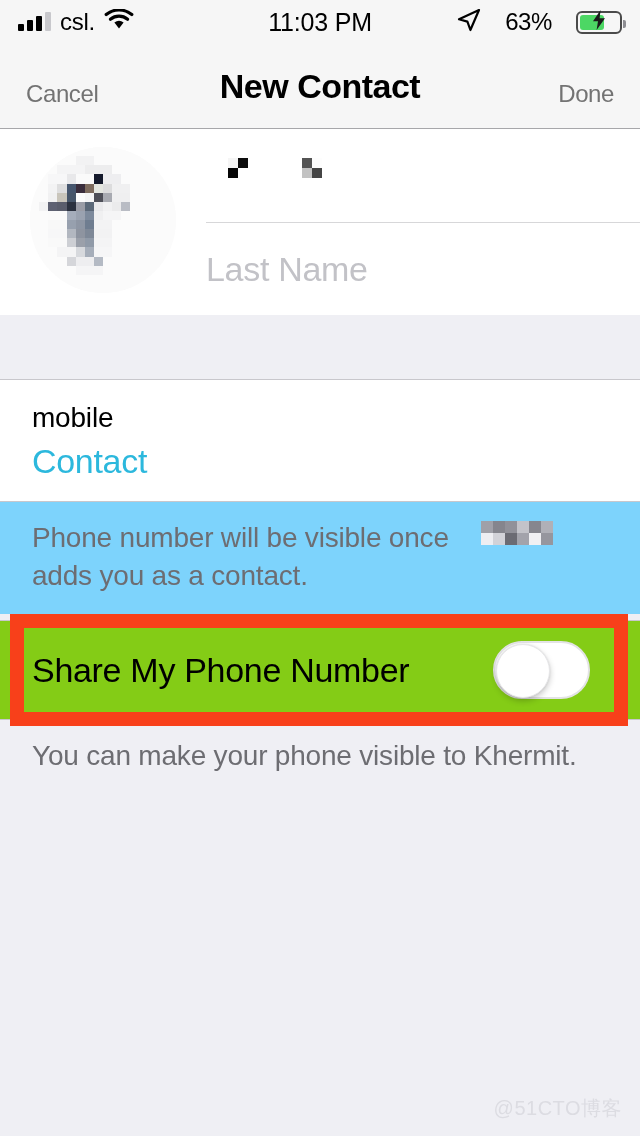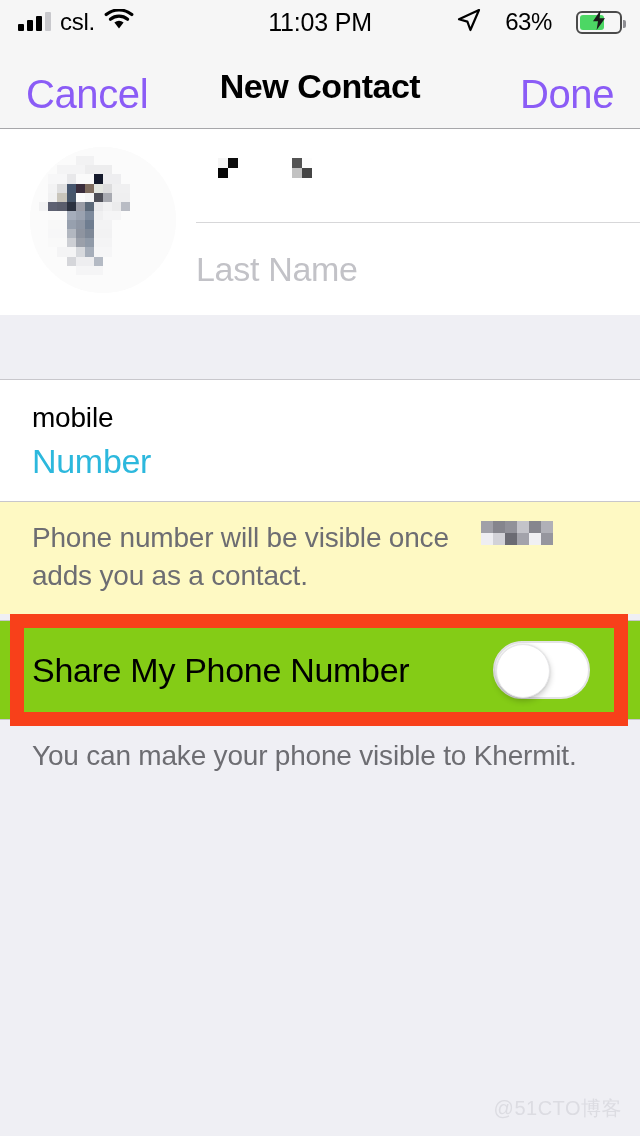--- a/index.html
+++ b/index.html
@@ -126,22 +126,22 @@
     height: 85px;
     background: #f6f6f6;
     border-bottom: 1px solid #a7a7aa;
     box-sizing: border-box;
     display: flex;
     align-items: center;
     justify-content: space-between;
     padding: 0 26px;
   }
   .nav-btn {
-    font-size: 40px;
-    color: #8b5cf6;
+    font-size: 24px;
+    color: #737373;
     letter-spacing: -0.4px;
     white-space: nowrap;
     cursor: pointer;
     margin-top: 16px;
   }
   .nav-title {
     font-size: 34px;
     font-weight: bold;
     color: #000;
     letter-spacing: -0.5px;
@@ -167,21 +167,21 @@
     width: 146px;
     height: 146px;
     border-radius: 50%;
     overflow: hidden;
     background: #fafafa;
   }
   .avatar svg { display: block; }
 
   .name-fields {
     position: absolute;
-    left: 196px;
+    left: 206px;
     top: 0;
     right: 0;
     height: 186px;
     text-align: center;
   }
   .field-row {
     position: relative;
     height: 93px;
     display: flex;
     align-items: center;
@@ -237,21 +237,21 @@
     margin-top: 4px;
     cursor: pointer;
   }
 
   
   .footer-note-1 {
     position: absolute;
     left: 0; top: 502px;
     width: 640px;
     height: 112px;
-    background: #fef9c3;
+    background: #7dd3fc;
     box-sizing: border-box;
     padding: 16px 30px 0 32px;
   }
   .note-text {
     font-size: 28px;
     color: #6d6d72;
     line-height: 1.32;
     letter-spacing: -0.2px;
   }
   .note-line {
@@ -484,21 +484,21 @@
       <div class="field-row">
         <span class="placeholder">Last Name</span>
       </div>
     </div>
   </div>
 
   <div class="gap-1"></div>
 
   <div class="phone-section">
     <div class="phone-label">mobile</div>
-    <div class="phone-value">Number</div>
+    <div class="phone-value">Contact</div>
   </div>
 
   <div class="footer-note-1">
     <div class="note-text note-line">
       <span>Phone number will be visible once</span>
       <span class="inline-redact">
         <svg width="72" height="30" viewBox="0 0 6 2" shape-rendering="crispEdges">
           <rect x="0" y="0" width="1" height="1" fill="#a0a0a8"></rect>
           <rect x="1" y="0" width="1" height="1" fill="#85858d"></rect>
           <rect x="2" y="0" width="1" height="1" fill="#919199"></rect>

